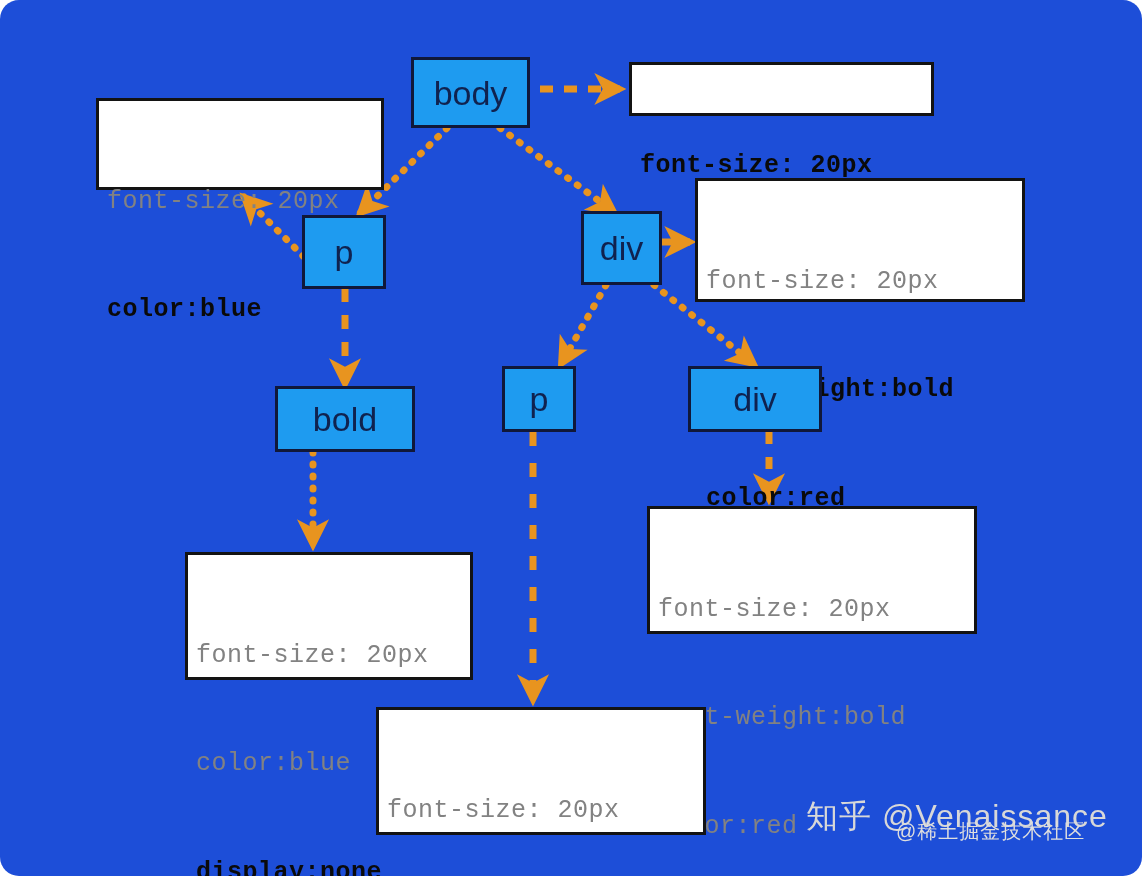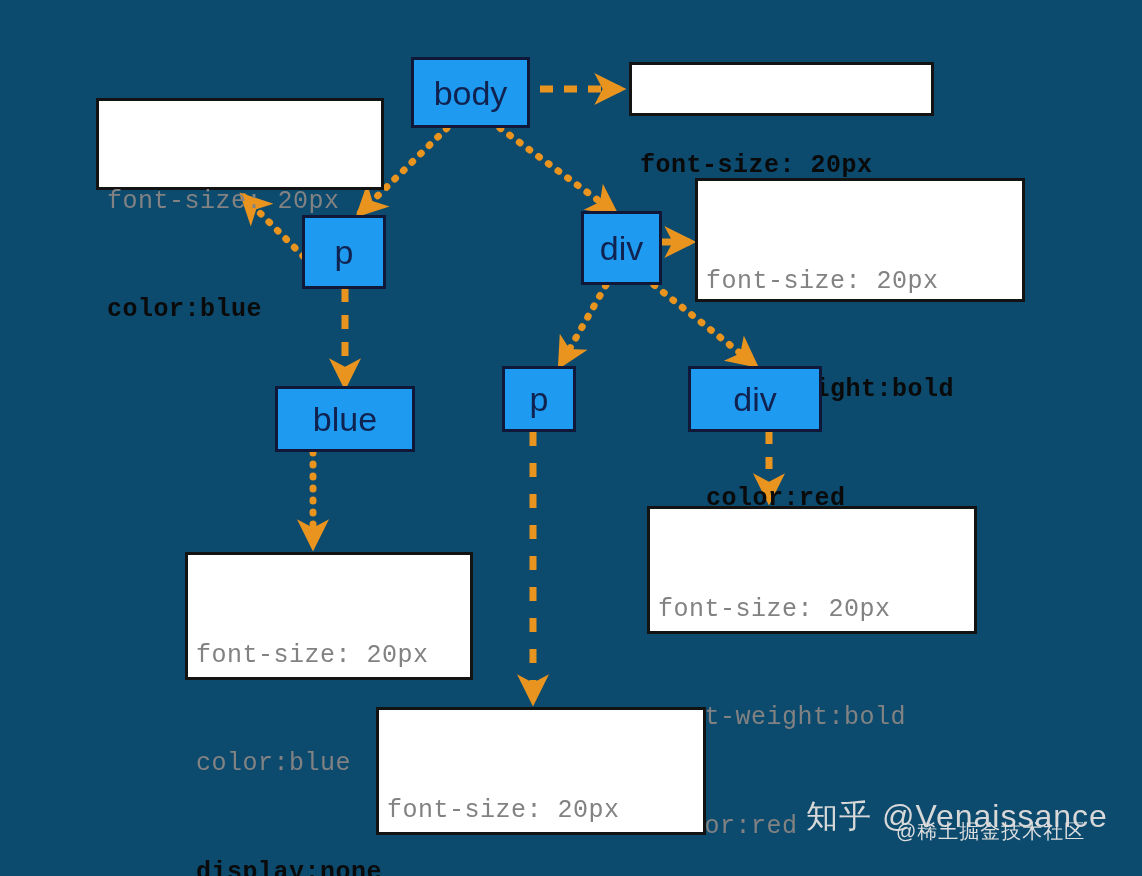--- a/index.html
+++ b/index.html
@@ -7,22 +7,23 @@
     padding: 0;
     background: #ffffff;
   }
   body {
     font-family: "Liberation Sans", sans-serif;
   }
   #canvas {
     position: relative;
     width: 1142px;
     height: 876px;
-    background: #0c4a6e;
+    background: #1d4ed8;
     overflow: hidden;
+    border-radius: 19px;
   }
   #edges {
     position: absolute;
     left: 0;
     top: 0;
     width: 1142px;
     height: 876px;
     pointer-events: none;
   }
 
@@ -114,21 +115,21 @@
 
   <div class="node" id="node-p1" style="left:302px; top:215px; width:84px; height:74px;">
     <span>p</span>
   </div>
 
   <div class="node" id="node-div1" style="left:581px; top:211px; width:81px; height:74px;">
     <span>div</span>
   </div>
 
   <div class="node" id="node-span1" style="left:275px; top:386px; width:140px; height:66px;">
-    <span>blue</span>
+    <span>bold</span>
   </div>
 
   <div class="node" id="node-p2" style="left:502px; top:366px; width:74px; height:66px;">
     <span>p</span>
   </div>
 
   <div class="node" id="node-div2" style="left:688px; top:366px; width:134px; height:66px;">
     <span>div</span>
   </div>
 

